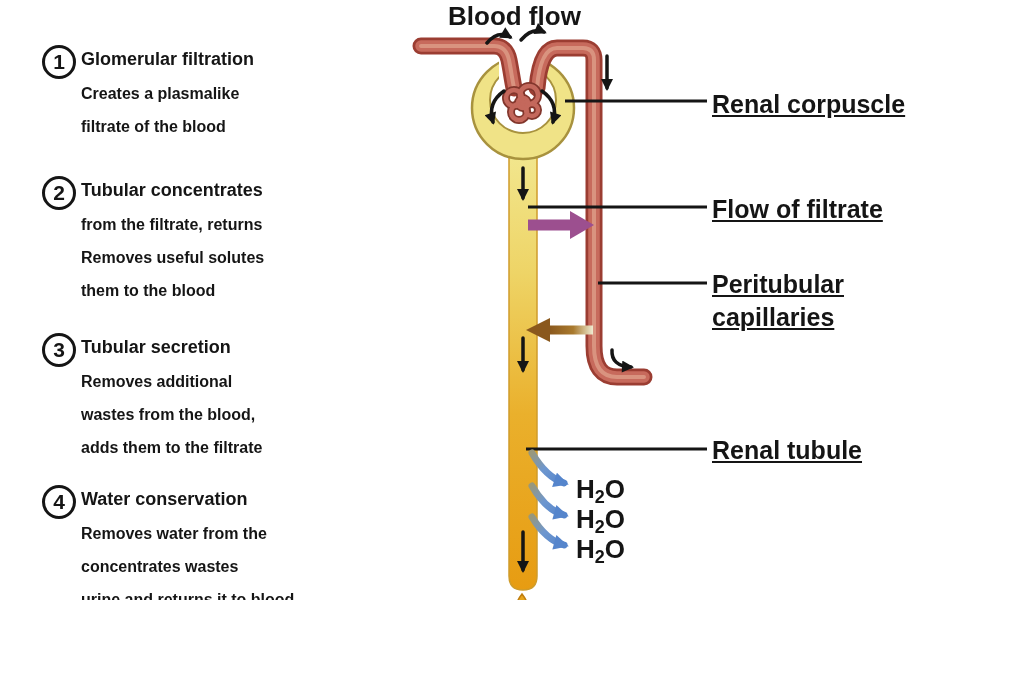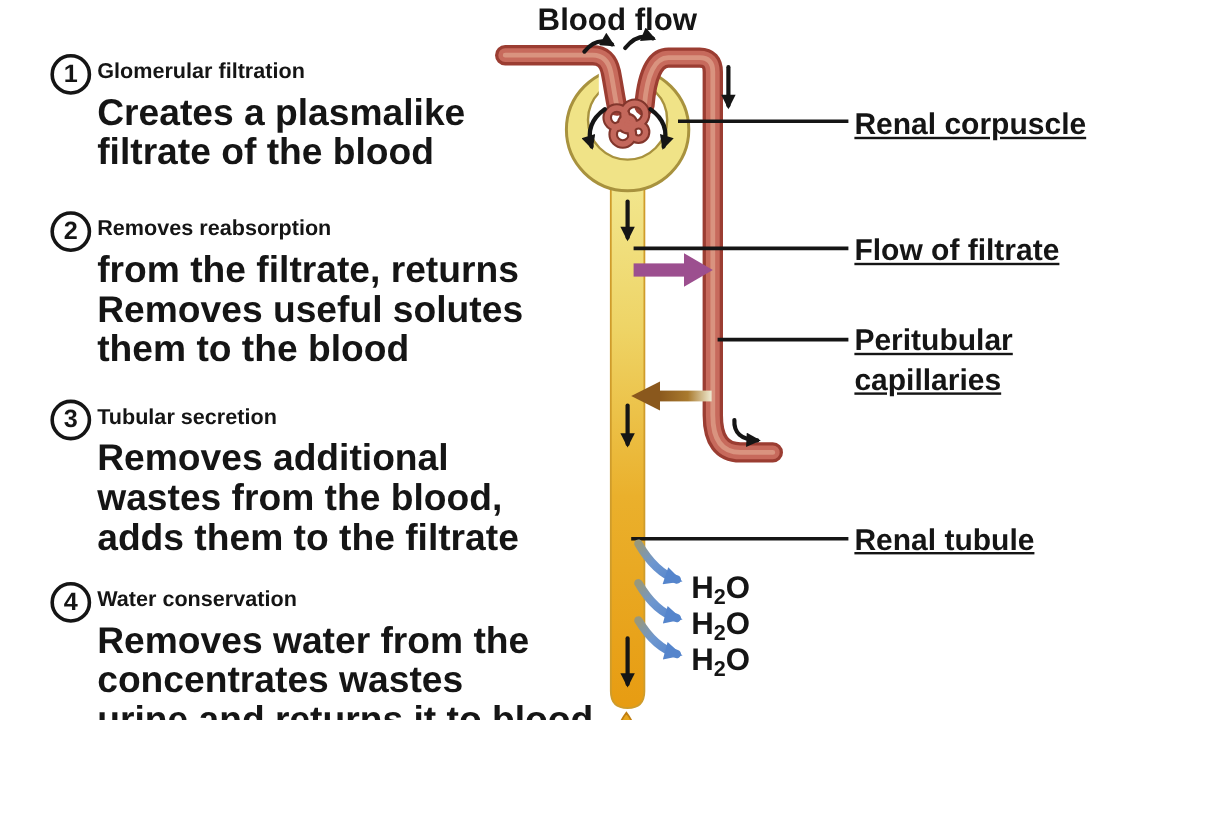--- a/index.html
+++ b/index.html
@@ -9,21 +9,21 @@
   }
   .diagram-svg{position:absolute;left:0;top:0;}
   .step{position:absolute;left:42px;display:flex;gap:5px;align-items:flex-start;}
   .step .num{
     width:28px;height:28px;border:3px solid #151515;border-radius:50%;
     font-weight:bold;font-size:21px;display:flex;align-items:center;justify-content:center;
     flex:0 0 auto;margin-top:1px;
   }
   .step .head{font-size:18px;font-weight:bold;line-height:30px;white-space:nowrap;}
   .step .descs{margin-top:3px;}
-  .step .desc{font-size:31px;font-weight:bold;line-height:33px;white-space:nowrap;}
+  .step .desc{font-size:16px;font-weight:bold;line-height:33px;white-space:nowrap;}
   .s1{top:44px}.s2{top:175px}.s3{top:332px}.s4{top:484px}
   .fig-title{position:absolute;left:448px;top:1px;font-size:26px;font-weight:bold;white-space:nowrap;}
   .rlabel{position:absolute;left:712px;font-size:25px;font-weight:bold;line-height:33px;text-decoration:underline;}
   .lbl-corpuscle{top:88px}.lbl-filtrate{top:193px}.lbl-peritubular{top:268px;width:200px}.lbl-tubule{top:434px}
   .h2o{position:absolute;left:576px;font-size:26px;font-weight:bold;line-height:26px;white-space:nowrap;}
   .h2o .sub{font-size:18px;position:relative;top:5px;}
   .w1{top:476px}.w2{top:506px}.w3{top:536px}
   .urine{position:absolute;left:489px;top:637px;font-size:24px;font-weight:bold;white-space:nowrap;}
 </style>
 </head>
@@ -139,21 +139,21 @@
       <div class="descs">
         <div class="desc">Creates a plasmalike</div>
         <div class="desc">filtrate of the blood</div>
       </div>
     </div>
   </div>
 
   <div class="step s2">
     <span class="num">2</span>
     <div>
-      <div class="head">Removes reabsorption</div>
+      <div class="head">Tubular concentrates</div>
       <div class="descs">
         <div class="desc">from the filtrate, returns</div>
         <div class="desc">Removes useful solutes</div>
         <div class="desc">them to the blood</div>
       </div>
     </div>
   </div>
 
   <div class="step s3">
     <span class="num">3</span>

